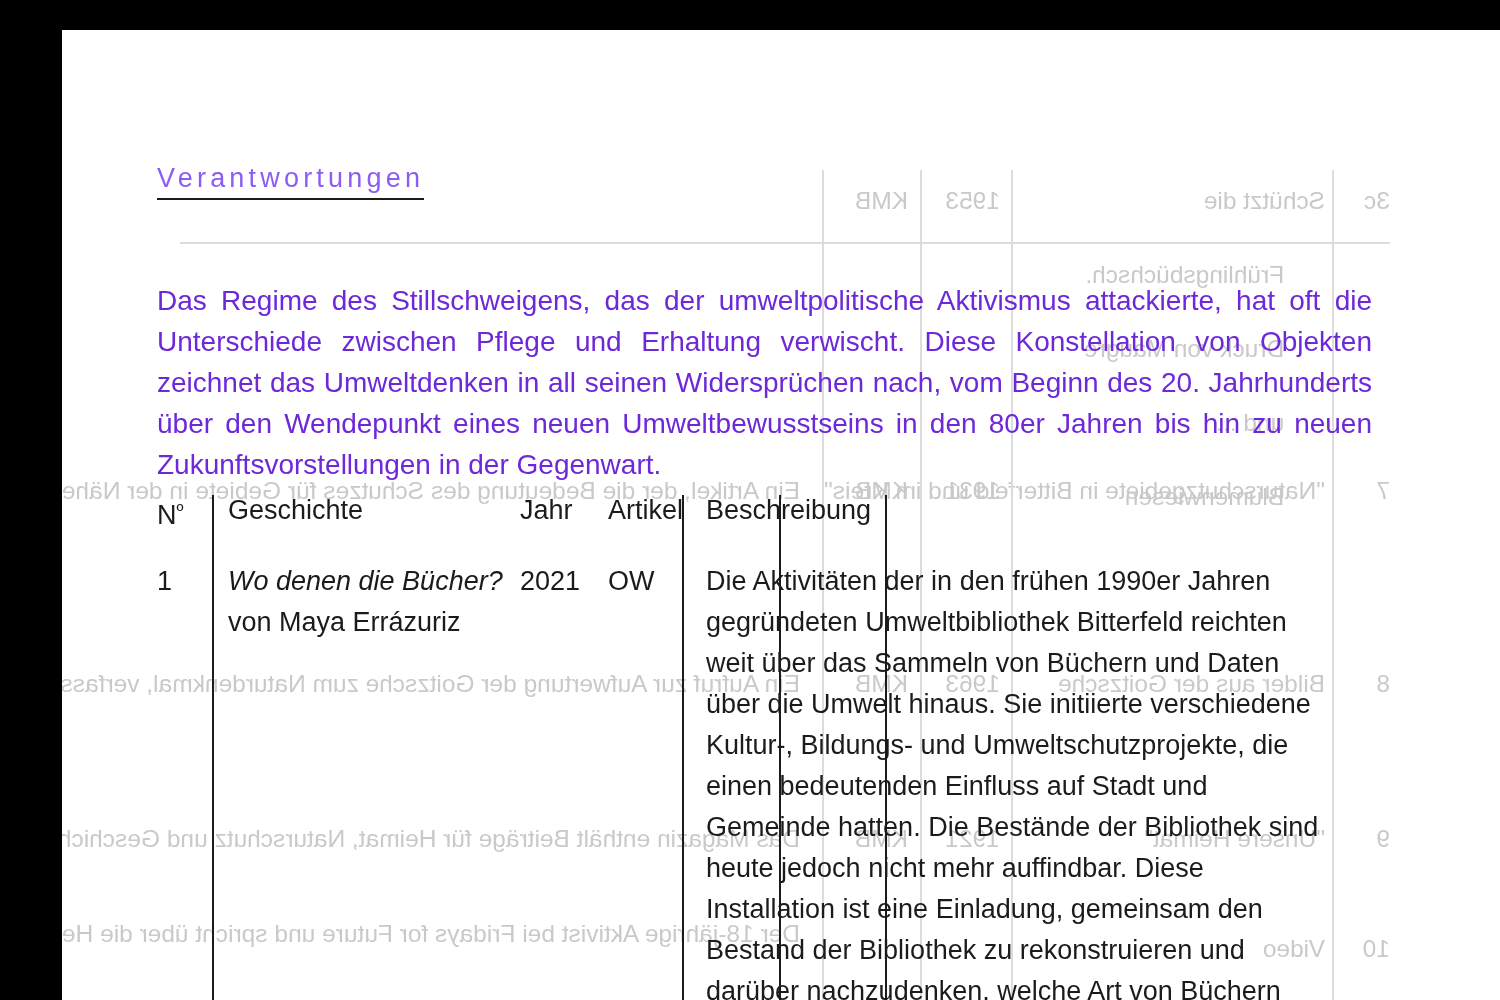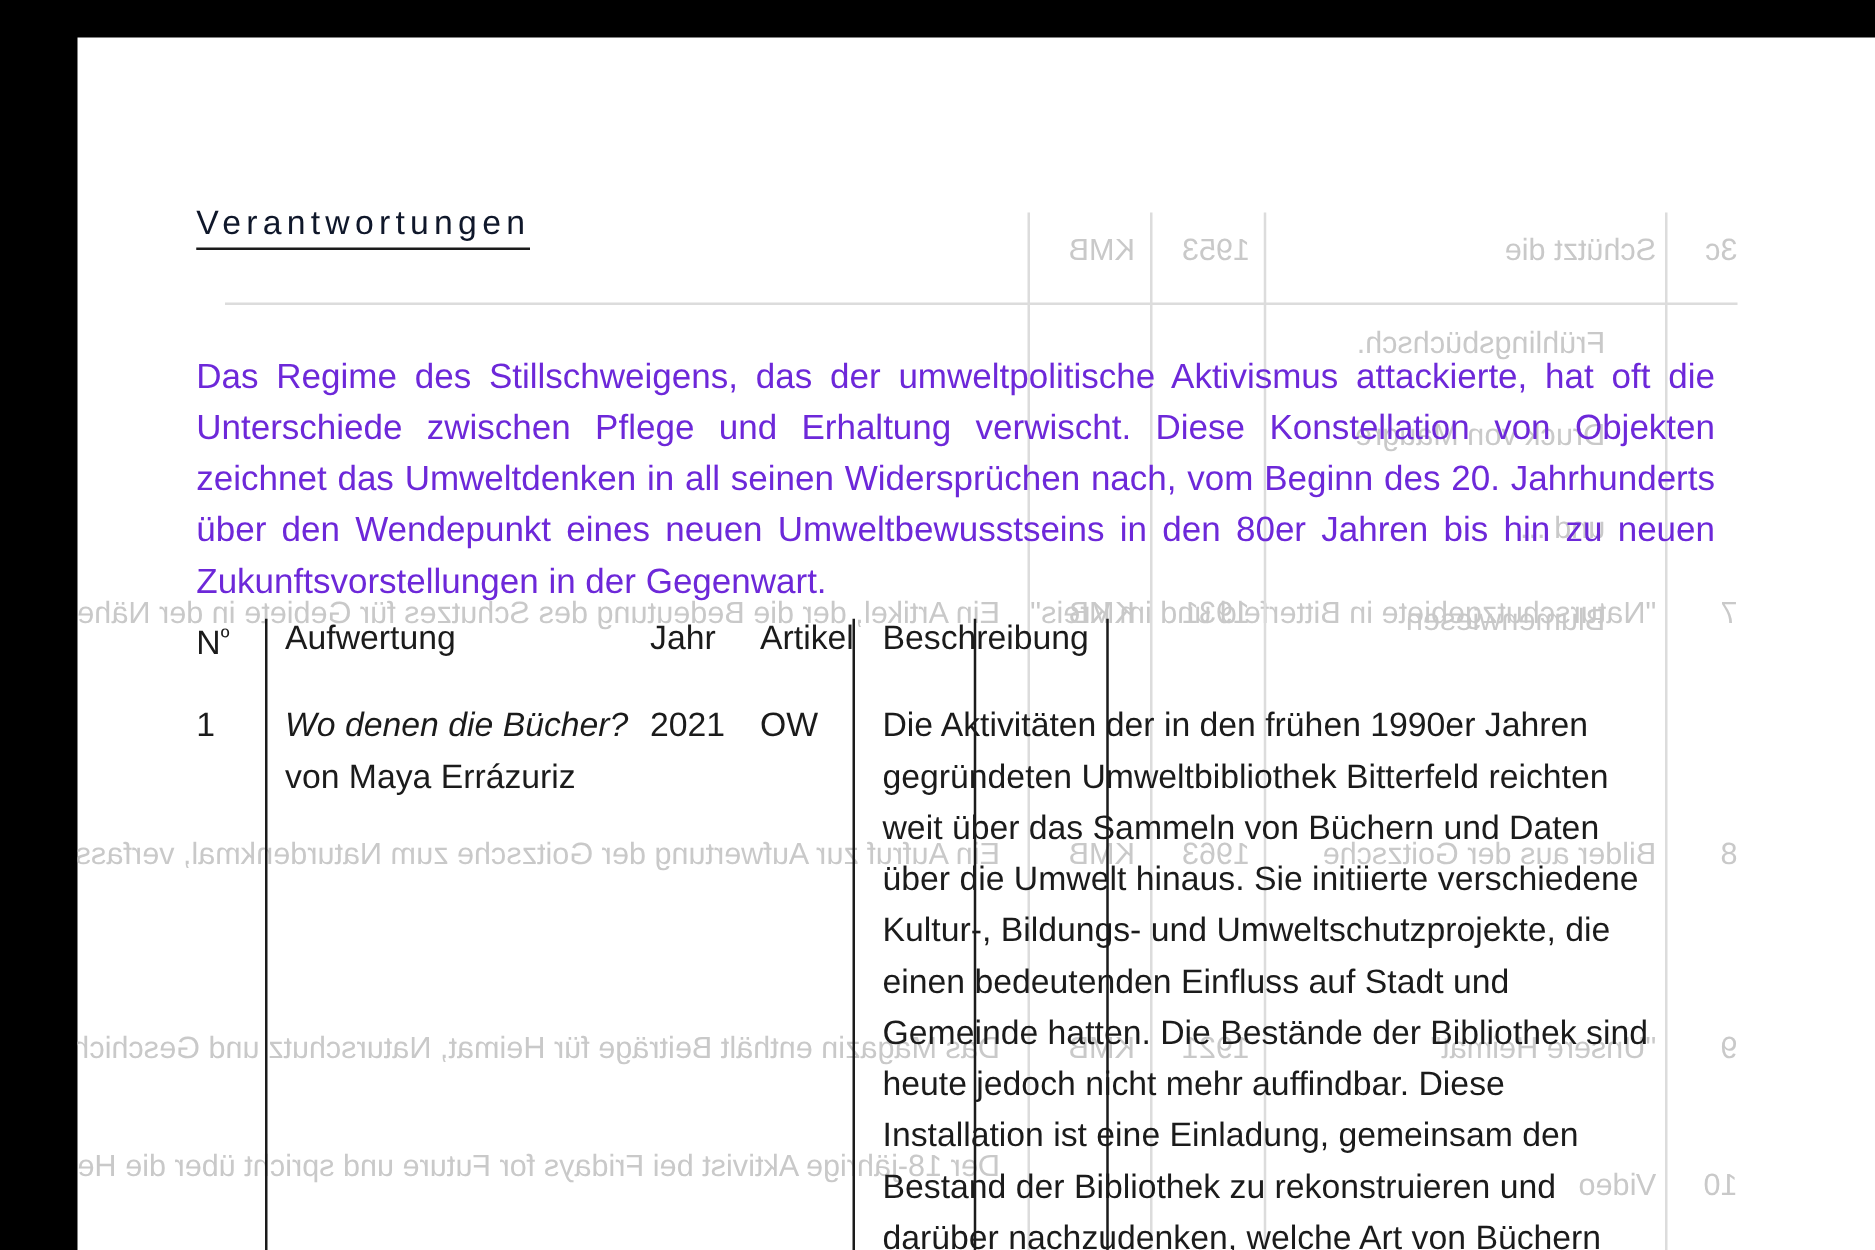--- a/index.html
+++ b/index.html
@@ -46,21 +46,21 @@
   .heading {
     position: absolute;
     left: 95px;
     top: 130px;
     width: 1210px;
   }
   .heading .h-line1 {
     font-size: 27px;
     line-height: 37px;
     letter-spacing: 4.2px;
-    color: #0f172a;
+    color: #8b5cf6;
     display: inline-block;
     border-bottom: 2px solid #1b1b1b;
     padding-bottom: 1px;
   }
   .heading .h-line2 {
     margin-top: 7px;
     font-size: 27px;
     line-height: 37px;
     color: #1b1b1b;
     border-bottom: 2px solid #1b1b1b;
@@ -173,21 +173,21 @@
 
   <div class="colbar" style="left:150px;  top:465px; height:505px;"></div>
   <div class="colbar" style="left:620px;  top:465px; height:505px;"></div>
   <div class="colbar" style="left:717px;  top:465px; height:505px;"></div>
   <div class="colbar" style="left:823px;  top:465px; height:505px;"></div>
 
   <div class="table">
 
     <div class="trow head-row">
       <div class="cellbox c-no"><span>N<span class="sup">º</span></span></div>
-      <div class="cellbox c-name">Aufwertung</div>
+      <div class="cellbox c-name">Geschichte</div>
       <div class="cellbox c-year">Jahr</div>
       <div class="cellbox c-src">Artikel</div>
       <div class="cellbox c-desc">Beschreibung</div>
     </div>
 
     <div class="trow">
       <div class="cellbox c-no">1</div>
       <div class="cellbox c-name">
         <span class="italic">Wo denen die Bücher?</span><br>
         <span>von Maya Errázuriz</span>

